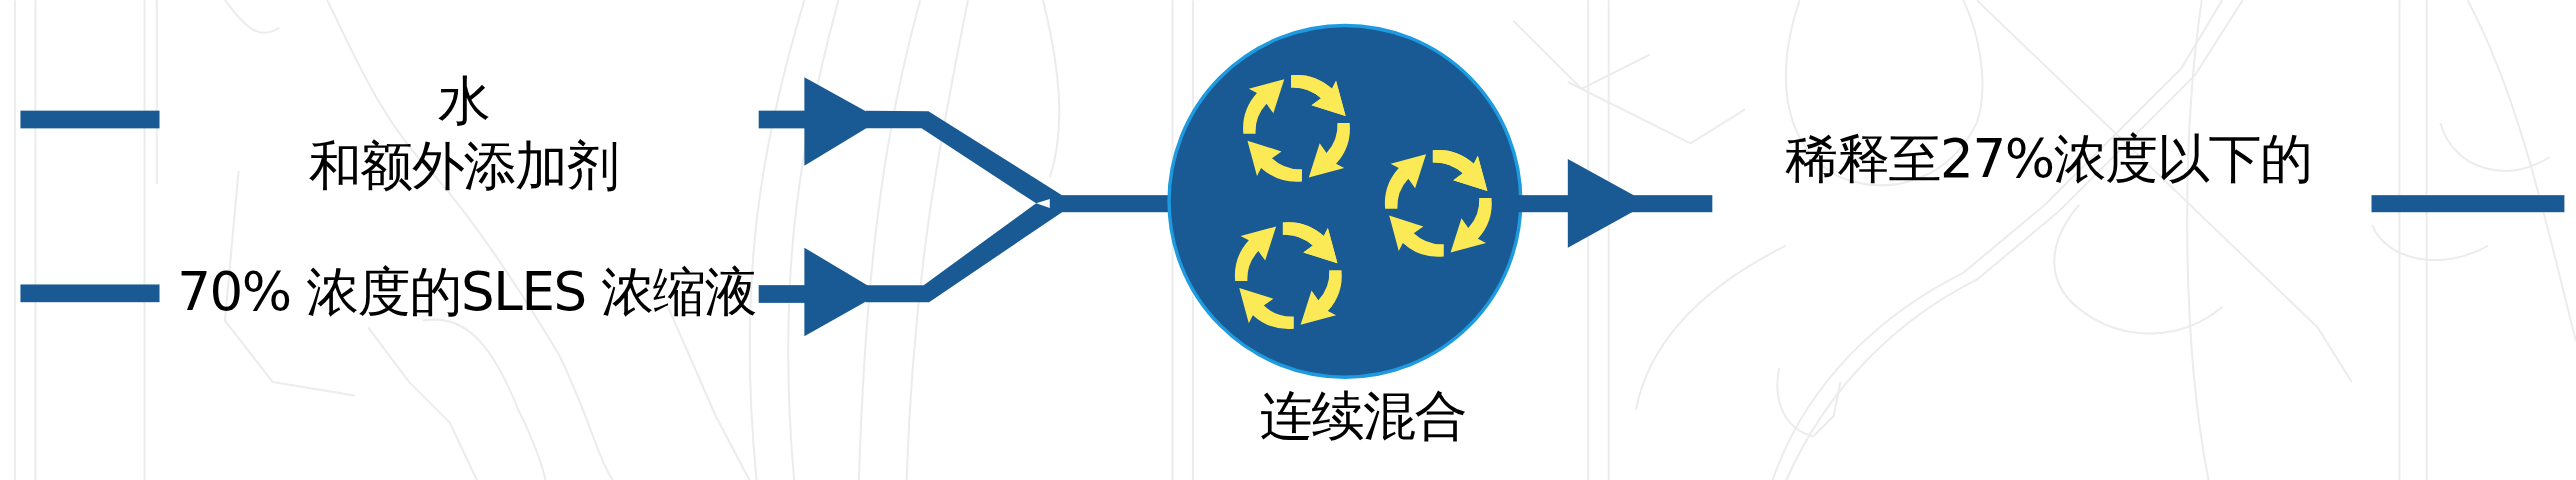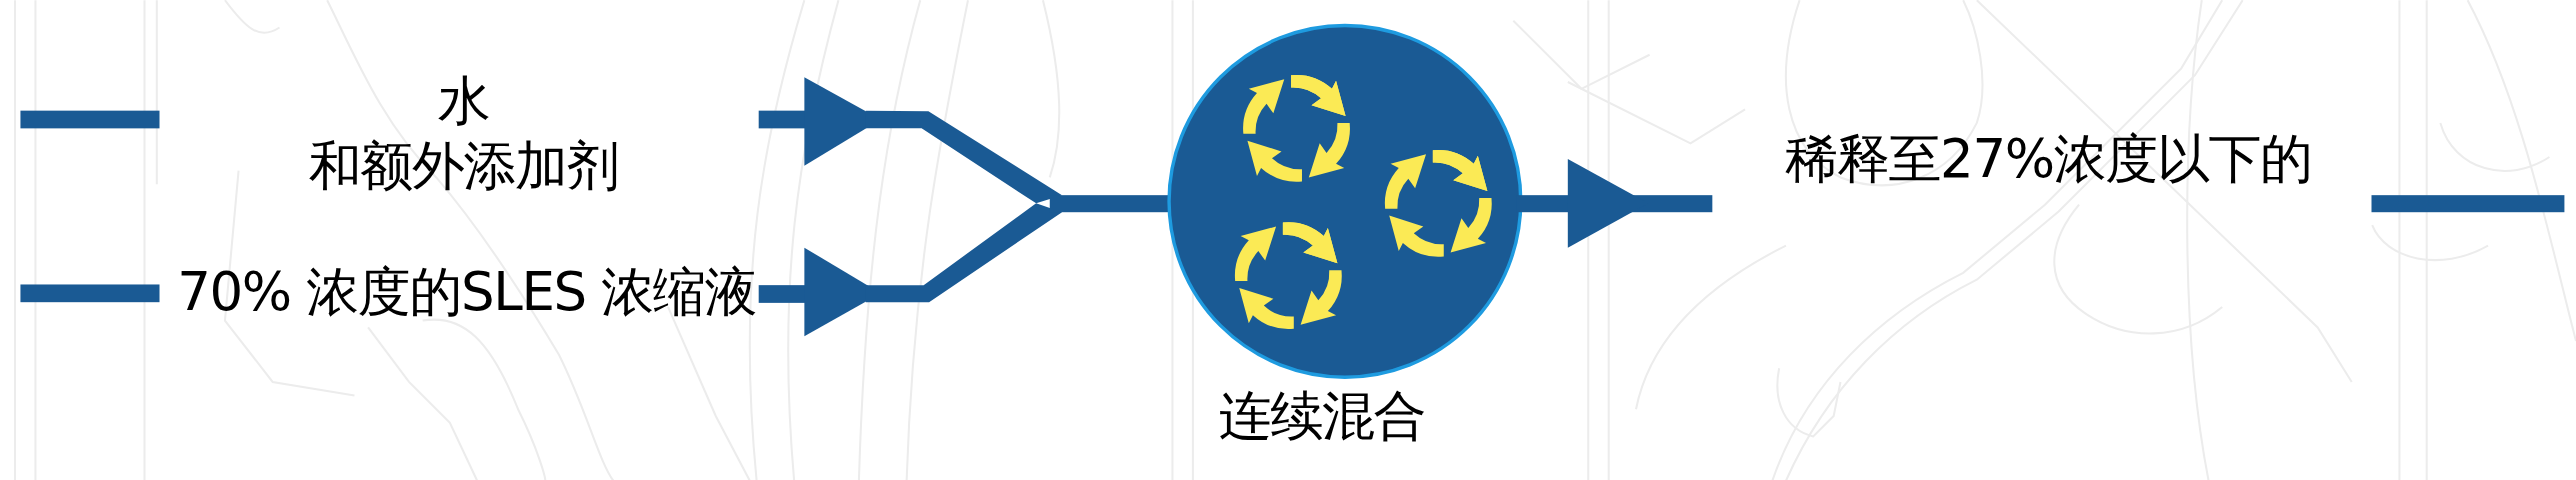--- a/index.html
+++ b/index.html
@@ -16,21 +16,21 @@
     position: absolute;
     color: #000000;
     font-size: 53px;
     line-height: 65px;
     text-align: center;
     white-space: nowrap;
     letter-spacing: -1.4px;
   }
   #lbl-water { left: 259px; top: 68px; width: 409px; }
   #lbl-sles-in { left: 170px; top: 259px; width: 586px; text-align: right; }
-  #lbl-mix { left: 1172px; top: 383px; width: 300px; }
+  #lbl-mix { left: 1213px; top: 383px; width: 300px; }
   #lbl-out { left: 1752px; top: 126px; width: 593px; text-align: center; }
   .line { display: block; }
 </style>
 </head>
 <body>
 
 <div id="stage">
 
   <svg class="layer" width="2576" height="481" viewBox="0 0 3779 705">
     <g fill="none" stroke="#ececec" stroke-width="3">

